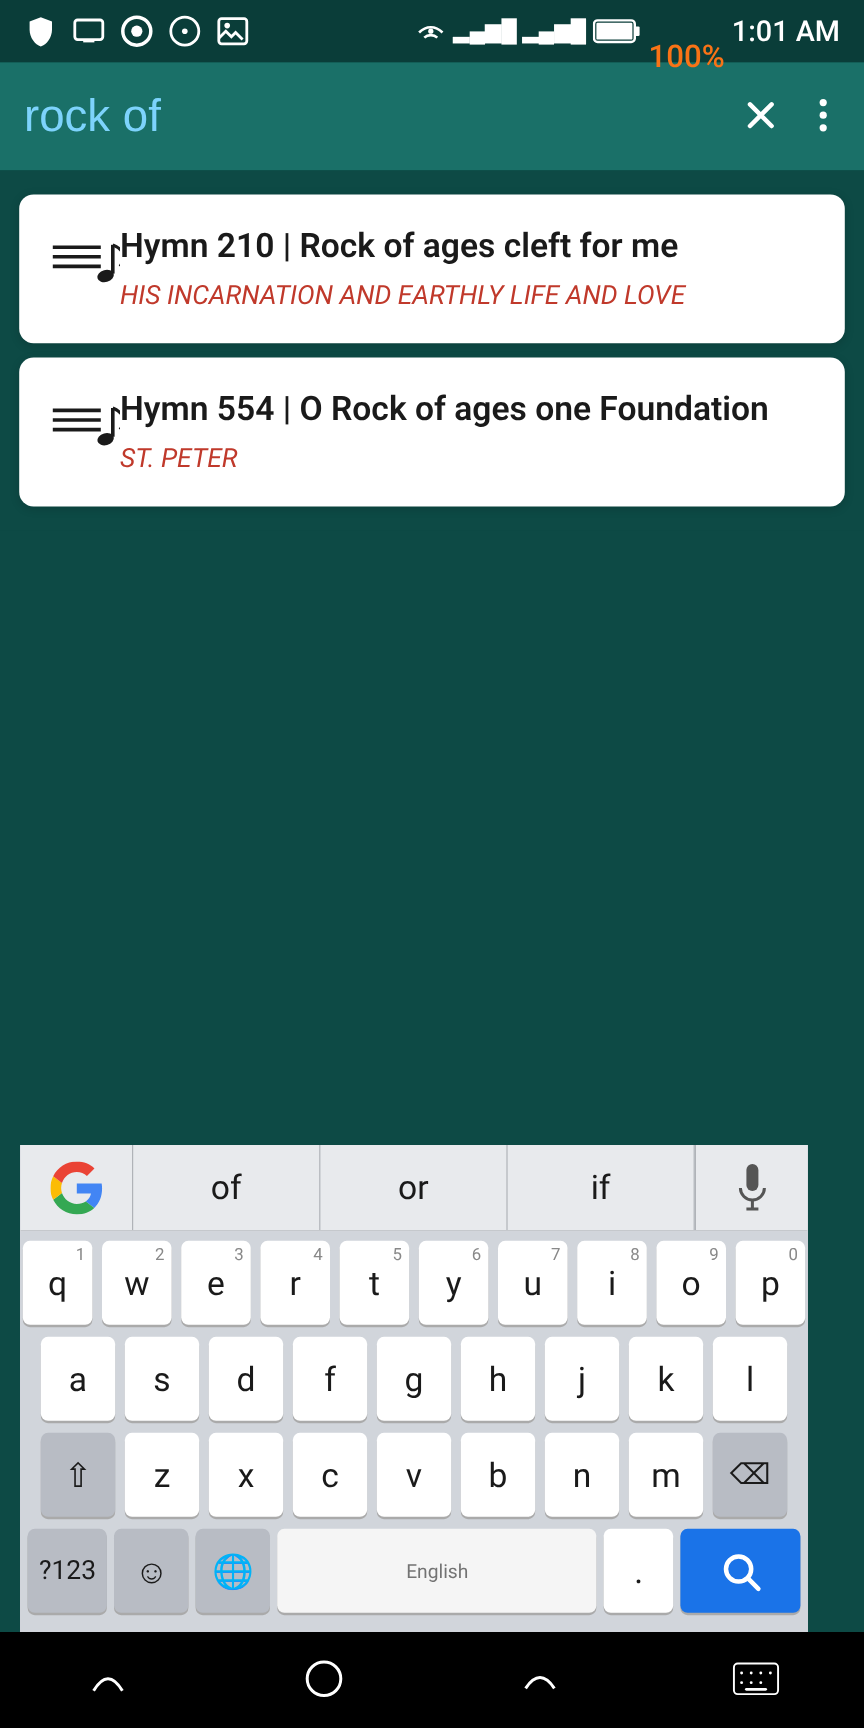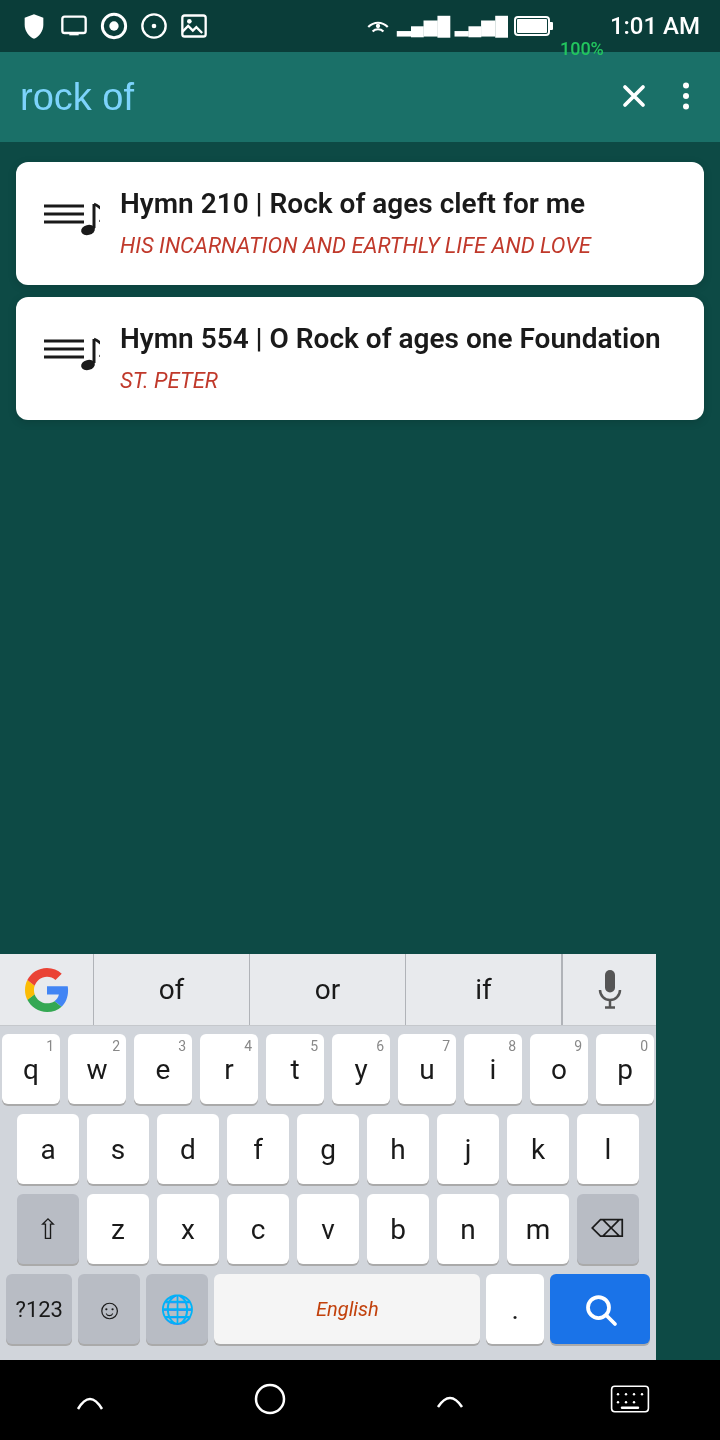--- a/index.html
+++ b/index.html
@@ -69,21 +69,20 @@
       gap: 12px;
     }
 
     
     .result-card {
       background: white;
       border-radius: 12px;
       padding: 24px 24px;
       display: flex;
       align-items: center;
-      gap: 20px;
       box-shadow: 0 2px 8px rgba(0,0,0,0.15);
     }
     .hymn-icon {
       font-size: 46px;
       color: #1a1a1a;
       margin-top: 4px;
       flex-shrink: 0;
     }
     .result-text { flex: 1; }
     .result-title {
@@ -105,21 +104,21 @@
     .empty-space {
       flex: 1;
       min-height: 250px;
     }
 
     
     .keyboard {
       background: #d1d5db;
       position: fixed;
       bottom: 80px;
-      left: 0;
+      left: 17px;
       width: 656px;
     }
 
     
     .suggestions-row {
       background: #e8eaed;
       height: 72px;
       display: flex;
       align-items: center;
       border-bottom: 1px solid #c5c8cc;
@@ -178,23 +177,22 @@
     }
     .key-special {
       background: #b8bcc4;
       font-size: 22px;
       color: #1a1a1a;
     }
     .key-space {
       background: #f5f5f5;
       flex: 4;
       max-width: 300px;
-      font-size: 20px;
-      color: #c2410c;
-      font-style: italic;
+      font-size: 16px;
+      color: #737373;
     }
     .key-enter {
       background: #1a73e8;
       color: white;
       flex: 1.5;
       max-width: 110px;
       font-size: 24px;
     }
     .key-period {
       max-width: 58px;
@@ -252,21 +250,21 @@
       <path d="M7 17c1.4-1.4 3.2-2 5-2s3.6.6 5 2" stroke="white" stroke-width="2" fill="none"></path>
       <path d="M3 13c2.5-2.5 5.8-4 9-4s6.5 1.5 9 4" stroke="white" stroke-width="2" fill="none"></path>
     </svg>
     <span style="font-size:18px; color:white;">▂▄▆█ ▂▄▆█</span>
 
     <svg width="40" height="22" viewBox="0 0 40 22">
       <rect x="1" y="2" width="34" height="18" rx="3" stroke="white" stroke-width="2" fill="none"></rect>
       <rect x="3" y="4" width="30" height="14" rx="1" fill="white"></rect>
       <rect x="35" y="7" width="4" height="8" rx="1" fill="white"></rect>
     </svg>
-    <span style="font-size:18px; color:#22c55e;margin-top:44px;">100%</span>
+    <span style="font-size:26px; color:#f97316;margin-top:44px;">100%</span>
     <span style="font-size:24px; color:white; margin-left:0;">1:01 AM</span>
   </div>
 </div>
 
 <div class="search-bar">
   <input class="search-input" value="rock of" type="text" style="">
   <div class="search-actions">
     <button style="background:none;border:none;cursor:pointer;">
       <svg width="36" height="36" viewBox="0 0 24 24" fill="white">
         <path d="M18 6L6 18M6 6l12 12" stroke="white" stroke-width="2.5" stroke-linecap="round"></path>

